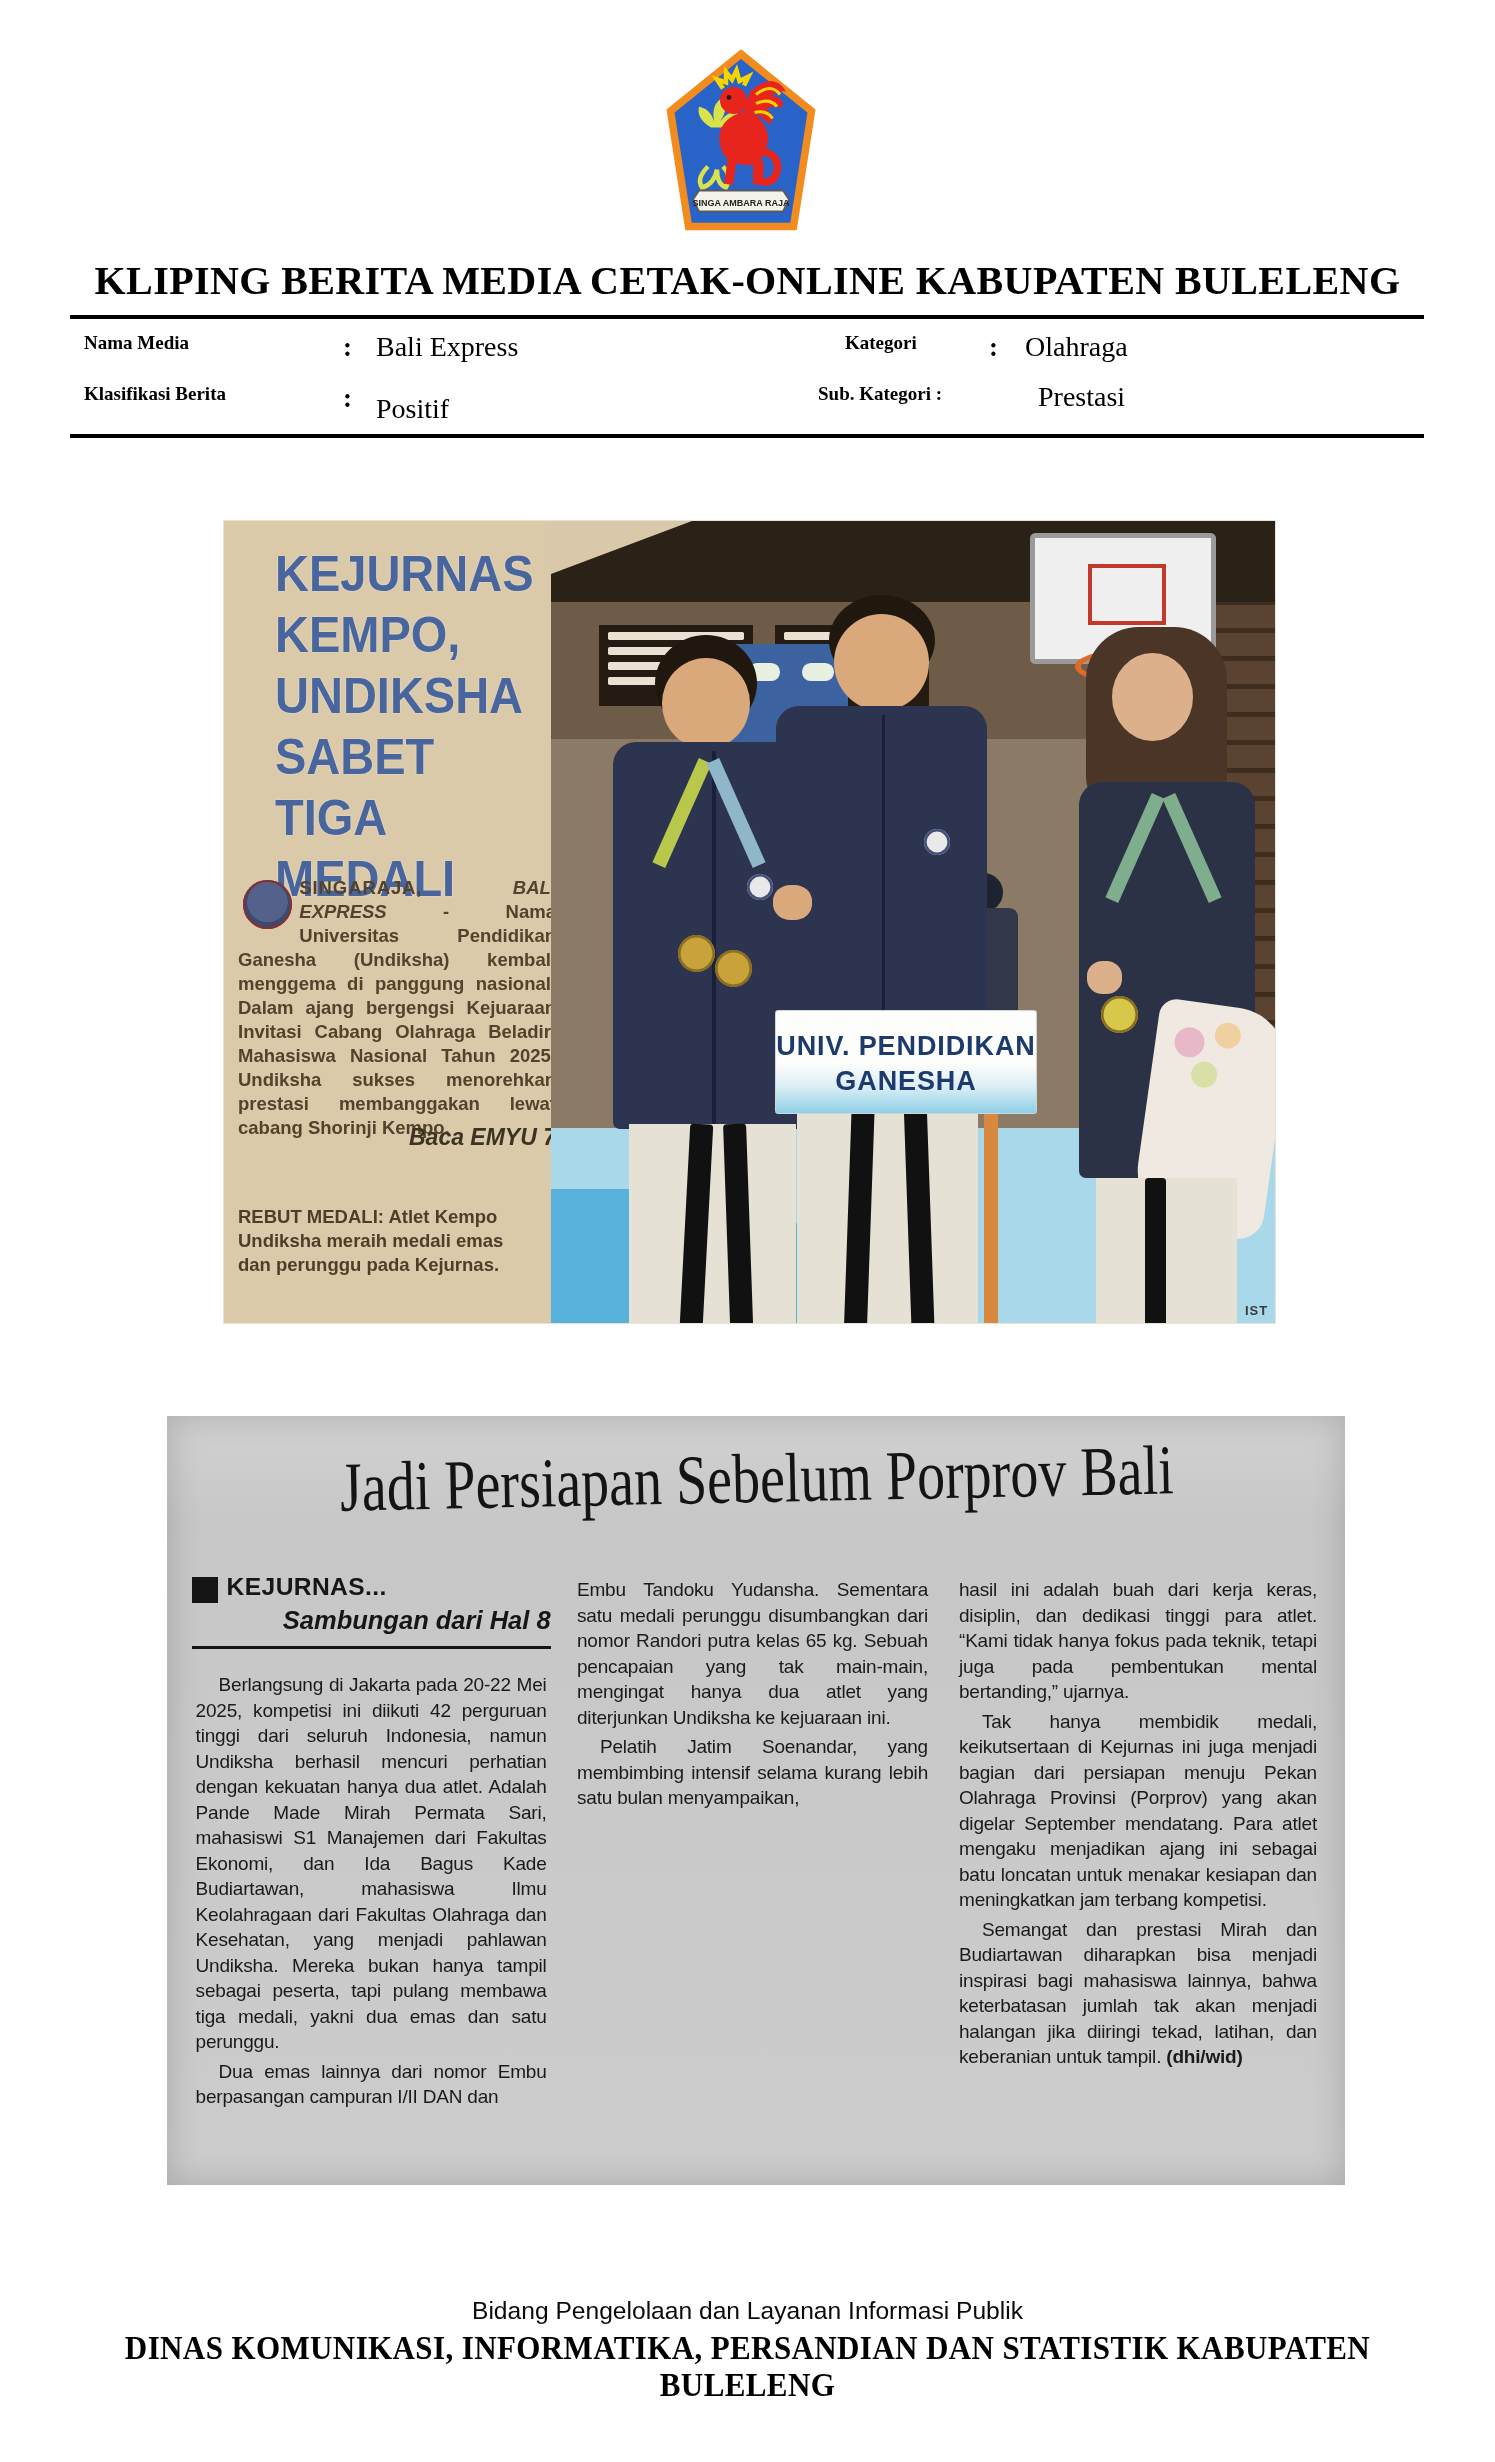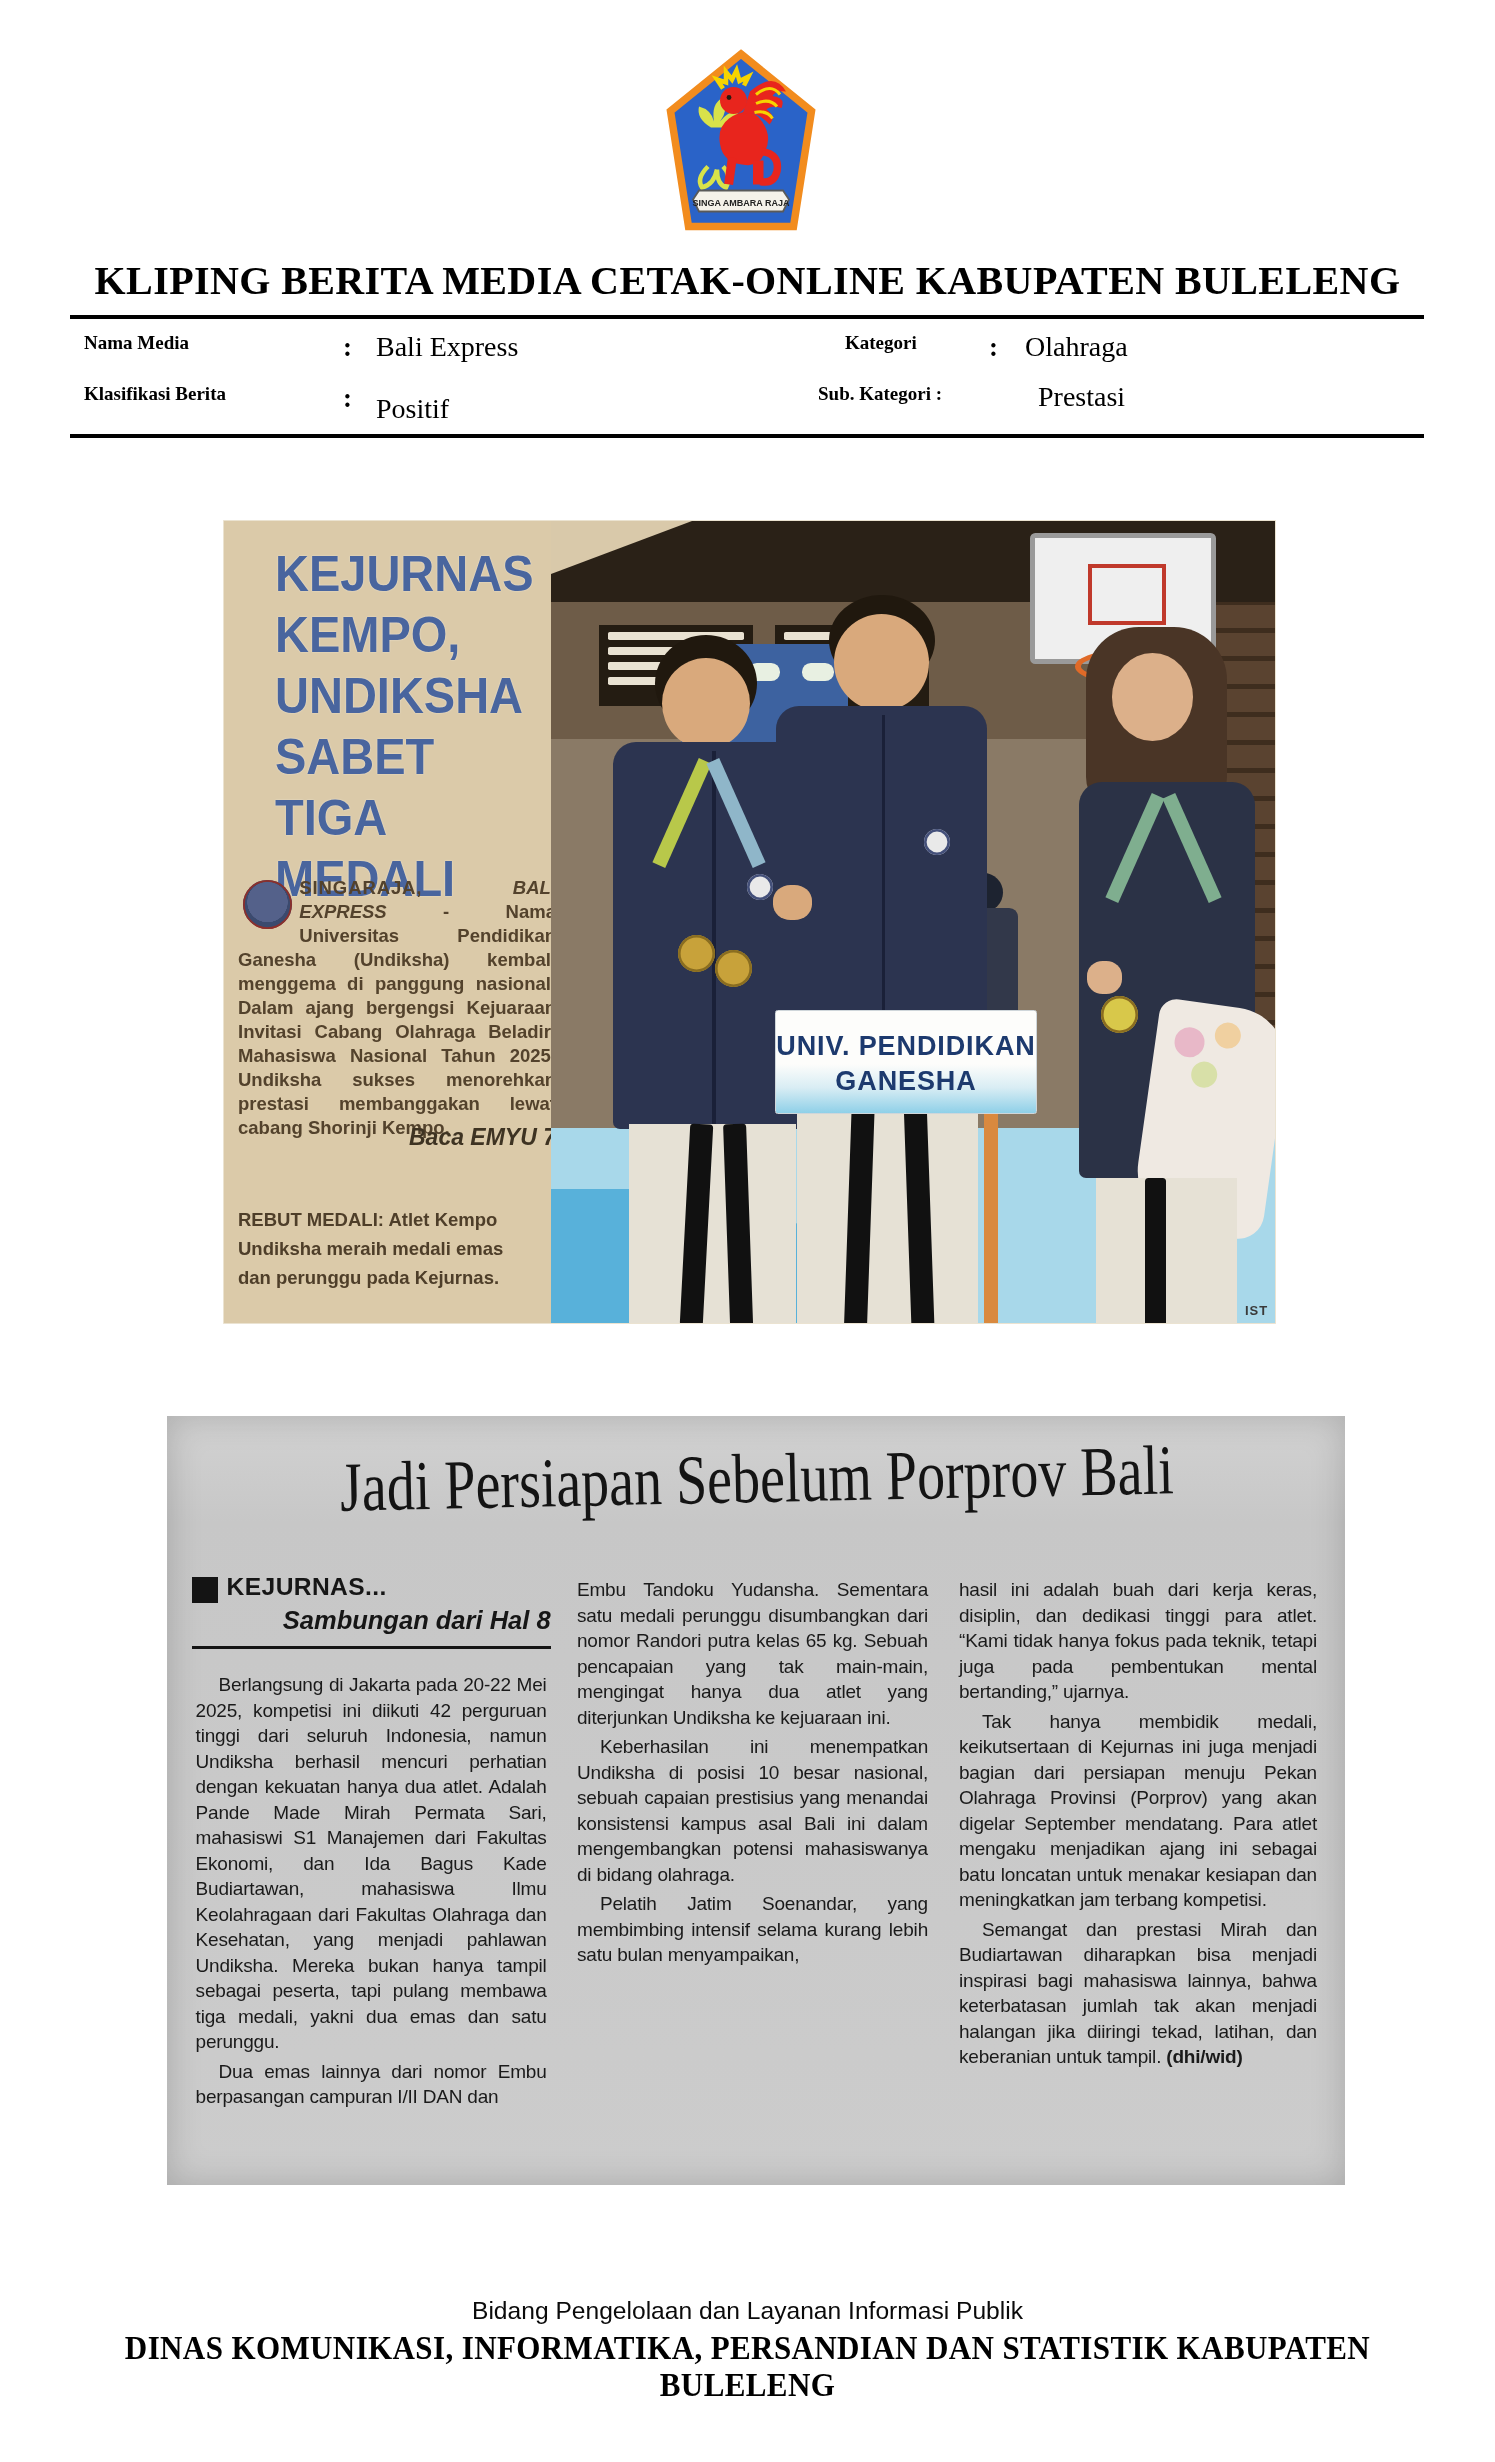--- a/index.html
+++ b/index.html
@@ -21,21 +21,21 @@
   .c1-headline{left:51px;top:23px;width:281px;font-weight:bold;font-size:50px;line-height:61px;
     color:#49659e;letter-spacing:0px;transform:scaleX(.94);transform-origin:left top;
     text-shadow:0 0 1.8px rgba(255,255,255,.6);}
   .c1-intro{left:14px;top:355px;width:318px;font-size:18.5px;line-height:24px;text-align:justify;
     color:#53422c;font-weight:bold;}
   .c1-dropcap{float:left;width:49px;height:49px;margin:3.5px 7px 1.8px 5.3px;border-radius:50%;
     background:radial-gradient(circle at 50% 45%,#54618a 0 55%,#3b4a6e 56% 72%,#a23431 73% 100%);
     box-shadow:0 0 0 1.8px #8c2f2b inset;}
   .c1-baca{left:14px;top:603px;width:318px;text-align:right;font-weight:bold;font-style:italic;
     font-size:23px;color:#3e3322;}
-  .c1-caption{left:14px;top:684px;width:278px;font-weight:bold;font-size:18.5px;line-height:29px;
+  .c1-caption{left:14px;top:684px;width:278px;font-weight:bold;font-size:18.5px;line-height:24px;
     color:#4e3e29;text-align:left;}
 
   
   .photo{left:327px;top:0;width:724px;height:802px;background:#8a7a66;overflow:hidden;}
   .roof{left:0;top:0;width:724px;height:81px;background:#2a2117;
         clip-path:polygon(0 28%,18% 0,100% 0,100% 100%,0 100%);}
   .wedge{left:0;top:0;width:141px;height:53px;background:#d9c9aa;
         clip-path:polygon(0 0,100% 0,0 100%);}
   .wallband{left:0;top:77px;width:724px;height:141px;background:#6e5c48;}
   .vent{background:#241c12;}
@@ -283,21 +283,20 @@
     <div class="abs continued">Sambungan dari Hal 8</div>
     <div class="abs kicker-rule"></div>
 
     <div class="abs newscol" style="left:24.6px;top:252px;width:359px;">
       <p>Berlangsung di Jakarta pada 20-22 Mei 2025, kompetisi ini diikuti 42 perguruan tinggi dari seluruh Indonesia, namun Undiksha berhasil mencuri perhatian dengan kekuatan hanya dua atlet. Adalah Pande Made Mirah Permata Sari, mahasiswi S1 Manajemen dari Fakultas Ekonomi, dan Ida Bagus Kade Budiartawan, mahasiswa Ilmu Keolahragaan dari Fakultas Olahraga dan Kesehatan, yang menjadi pahlawan Undiksha. Mereka bukan hanya tampil sebagai peserta, tapi pulang membawa tiga medali, yakni dua emas dan satu perunggu.</p>
       <p>Dua emas lainnya dari nomor Embu berpasangan campuran I/II DAN dan</p>
     </div>
 
     <div class="abs newscol" style="left:406px;top:157px;width:359px;">
       <p class="cont">Embu Tandoku Yudansha. Sementara satu medali perunggu disumbangkan dari nomor Randori putra kelas 65 kg. Sebuah pencapaian yang tak main-main, mengingat hanya dua atlet yang diterjunkan Undiksha ke kejuaraan ini.</p>
-      <p>Keberhasilan ini menempatkan Undiksha di posisi 10 besar nasional, sebuah capaian prestisius yang menandai konsistensi kampus asal Bali ini dalam mengembangkan potensi mahasiswanya di bidang olahraga.</p>
       <p>Pelatih Jatim Soenandar, yang membimbing intensif selama kurang lebih satu bulan menyampaikan,</p>
     </div>
 
     <div class="abs newscol" style="left:788px;top:157px;width:366px;">
       <p class="cont">hasil ini adalah buah dari kerja keras, disiplin, dan dedikasi tinggi para atlet. “Kami tidak hanya fokus pada teknik, tetapi juga pada pembentukan mental bertanding,” ujarnya.</p>
       <p>Tak hanya membidik medali, keikutsertaan di Kejurnas ini juga menjadi bagian dari persiapan menuju Pekan Olahraga Provinsi (Porprov) yang akan digelar September mendatang. Para atlet mengaku menjadikan ajang ini sebagai batu loncatan untuk menakar kesiapan dan meningkatkan jam terbang kompetisi.</p>
       <p><span>Semangat dan prestasi Mirah dan Budiartawan diharapkan bisa menjadi inspirasi bagi mahasiswa lainnya, bahwa keterbatasan jumlah tak akan menjadi halangan jika diiringi tekad, latihan, dan keberanian untuk tampil. </span><span class="sig">(dhi/wid)</span></p>
     </div>
   </div>
 

